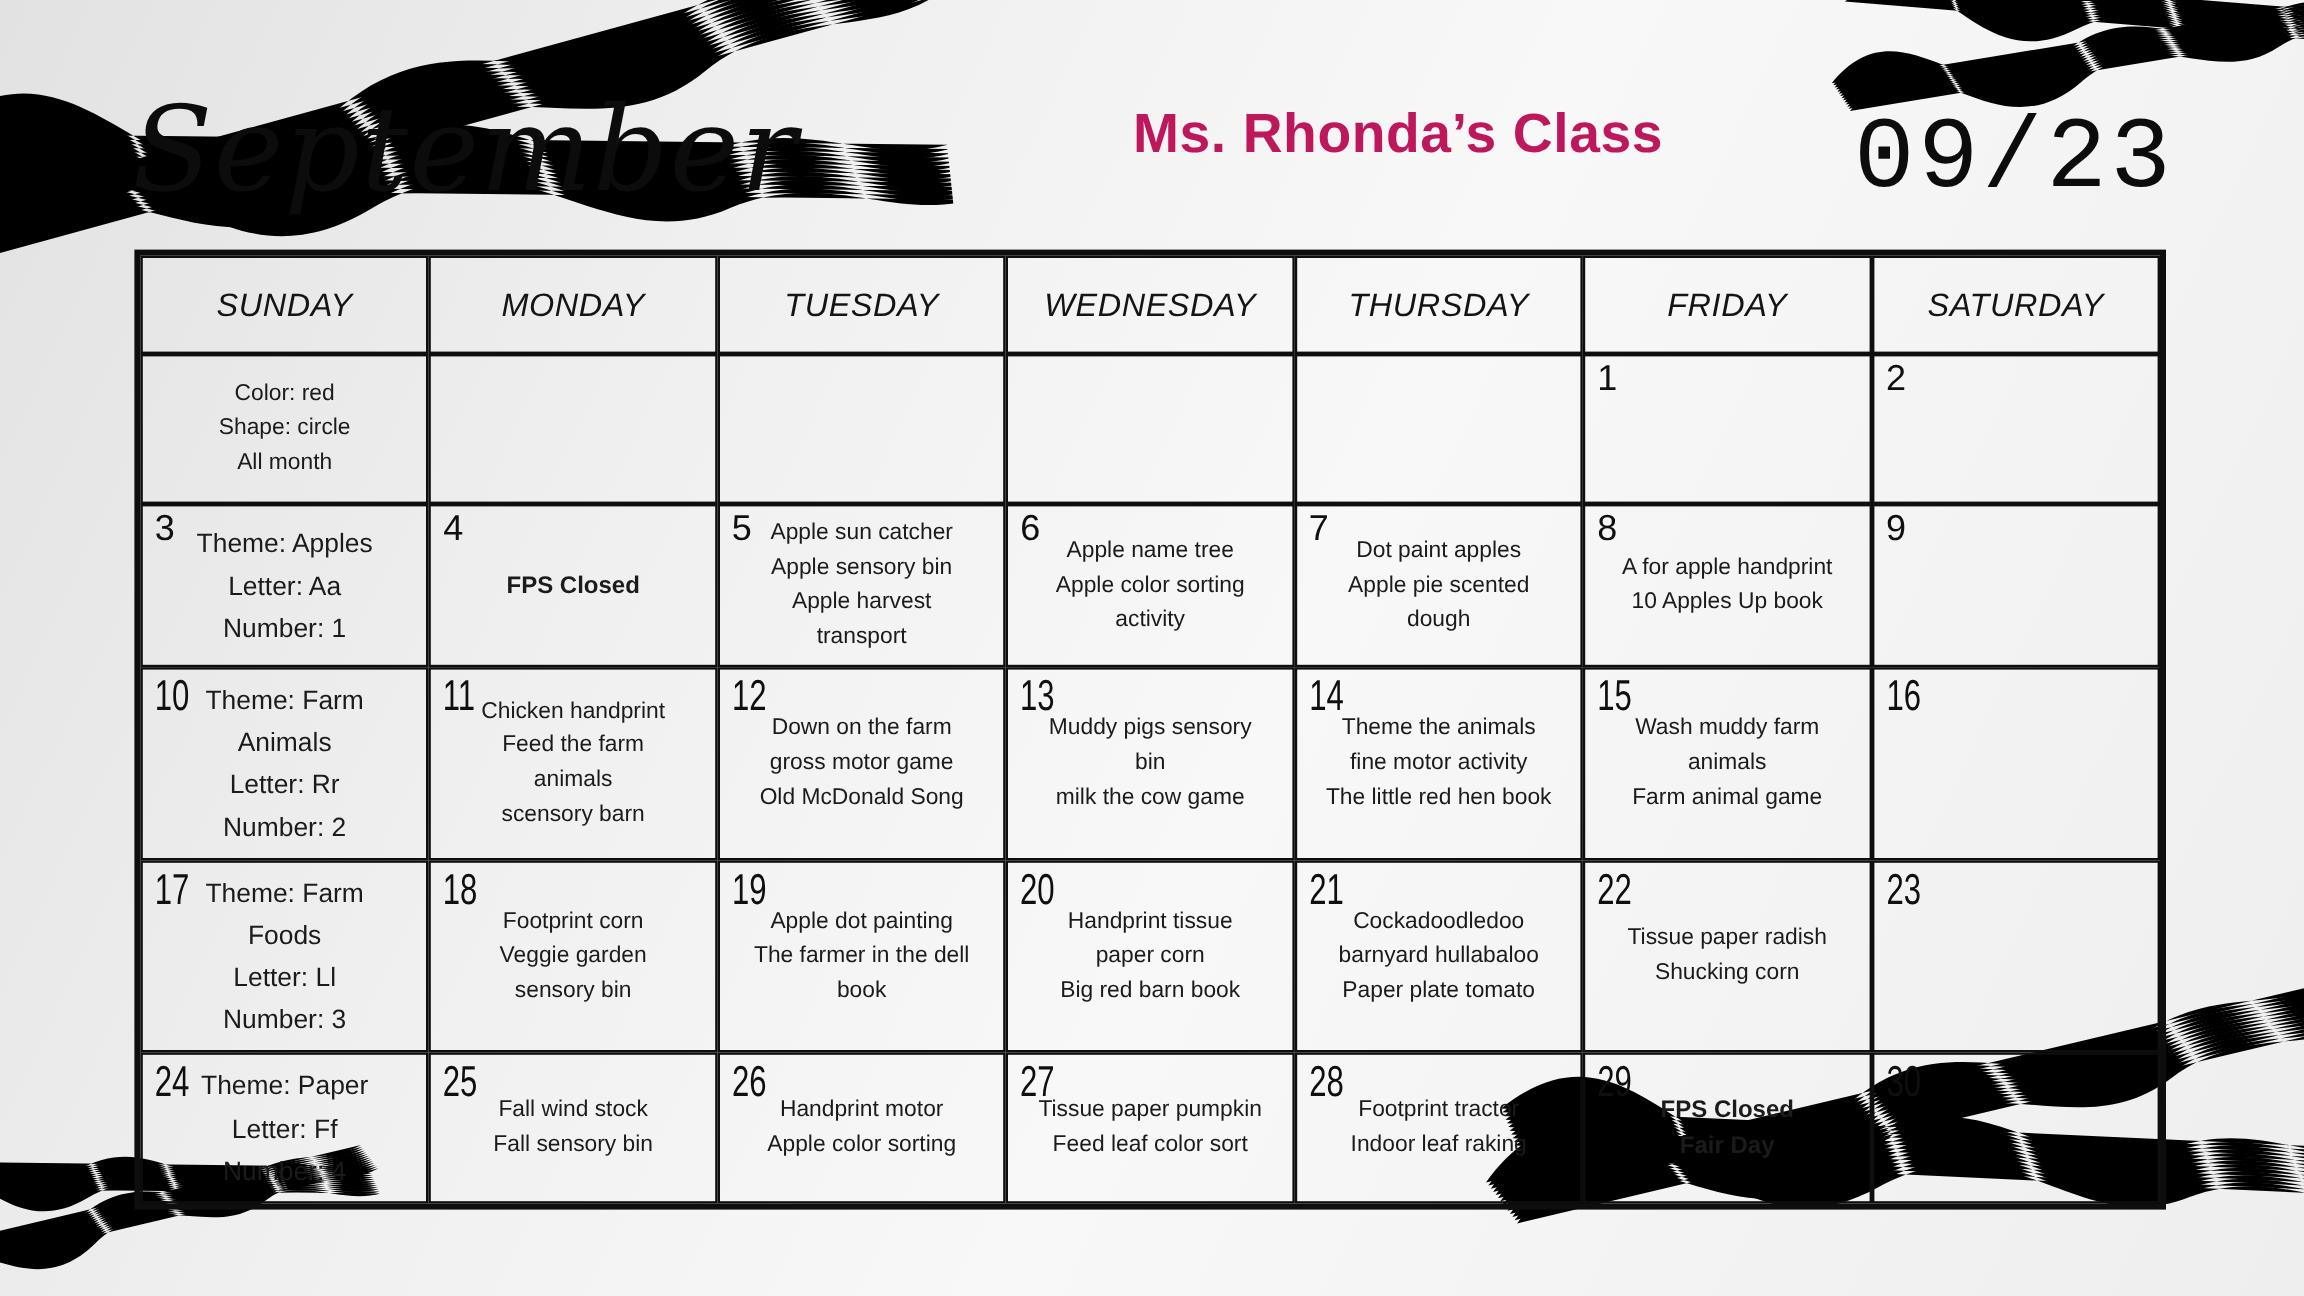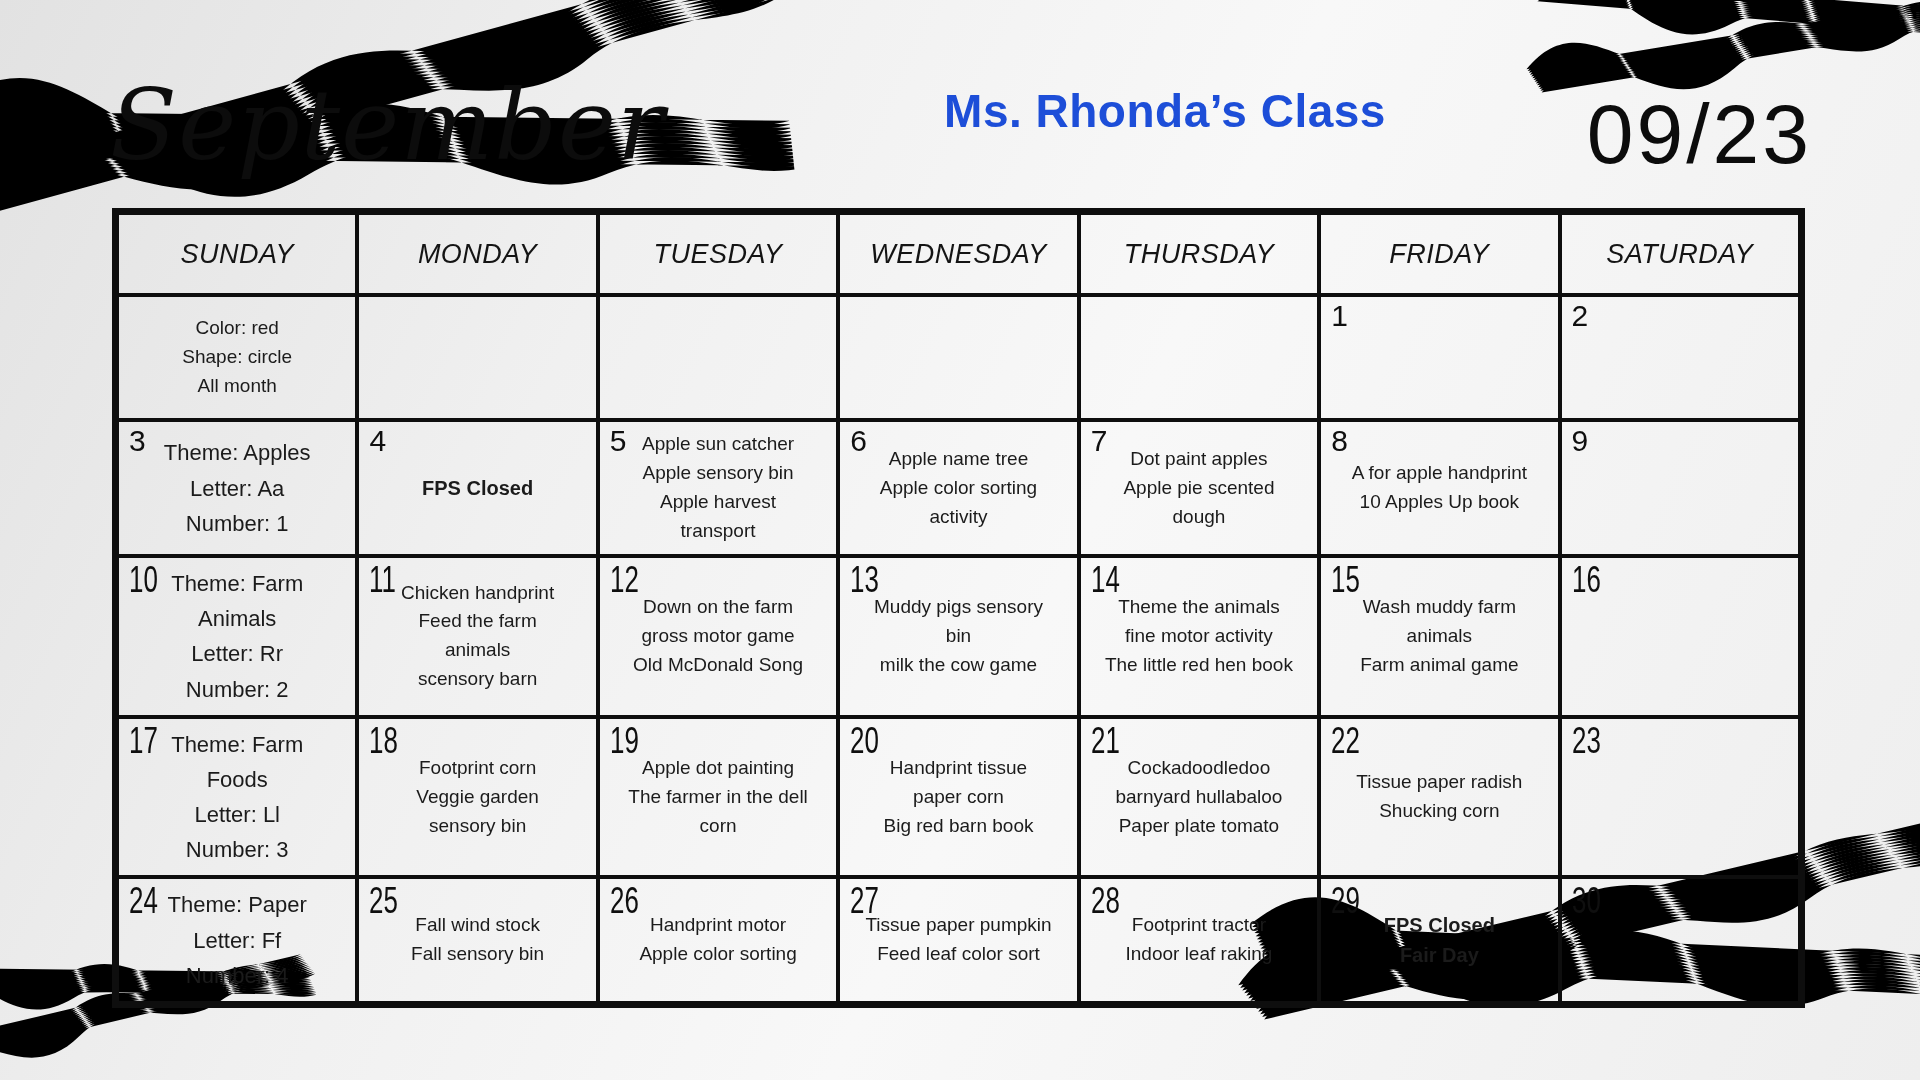--- a/index.html
+++ b/index.html
@@ -18,25 +18,25 @@
   .rb-bl{bottom:-40px;left:-110px;transform:rotate(10deg);}
 
   
   .month-title{
     position:absolute;left:110px;top:72px;z-index:2;
     font-family:"DejaVu Serif",serif;font-style:italic;
     font-size:98px;line-height:1.1;letter-spacing:1px;color:#0c0c0c;
   }
   .class-title{
     position:absolute;left:905px;top:84px;width:520px;z-index:2;
-    text-align:center;font-weight:700;font-size:46px;letter-spacing:0.5px;color:#1d4ed8;
+    text-align:center;font-weight:700;font-size:46px;letter-spacing:0.5px;color:#be185d;
   }
   .date-code{
     position:absolute;right:108px;top:86px;z-index:2;
-    font-family:Liberation Sans, sans-serif;font-size:84px;letter-spacing:3px;color:#0c0c0c;text-align:right;
+    font-family:Liberation Mono, monospace;font-size:84px;letter-spacing:3px;color:#0c0c0c;text-align:right;
   }
 
   
   .calendar{
     position:absolute;left:112px;top:208px;width:1693px;height:800px;z-index:1;
     border:5px solid #0e0e0e;
     display:grid;grid-template-columns:repeat(7,1fr);grid-template-rows:82px repeat(5,1fr);
   }
   .hcell{
     border:2px solid #0e0e0e;display:flex;align-items:center;justify-content:center;
@@ -342,21 +342,21 @@
         <div class="line">Footprint corn</div>
         <div class="line">Veggie garden</div>
         <div class="line">sensory bin</div>
       </div>
     </div>
     <div class="cell">
       <span class="num cond">19</span>
       <div class="acts">
         <div class="line">Apple dot painting</div>
         <div class="line">The farmer in the dell</div>
-        <div class="line">corn</div>
+        <div class="line">book</div>
       </div>
     </div>
     <div class="cell">
       <span class="num cond">20</span>
       <div class="acts">
         <div class="line">Handprint tissue</div>
         <div class="line">paper corn</div>
         <div class="line">Big red barn book</div>
       </div>
     </div>

